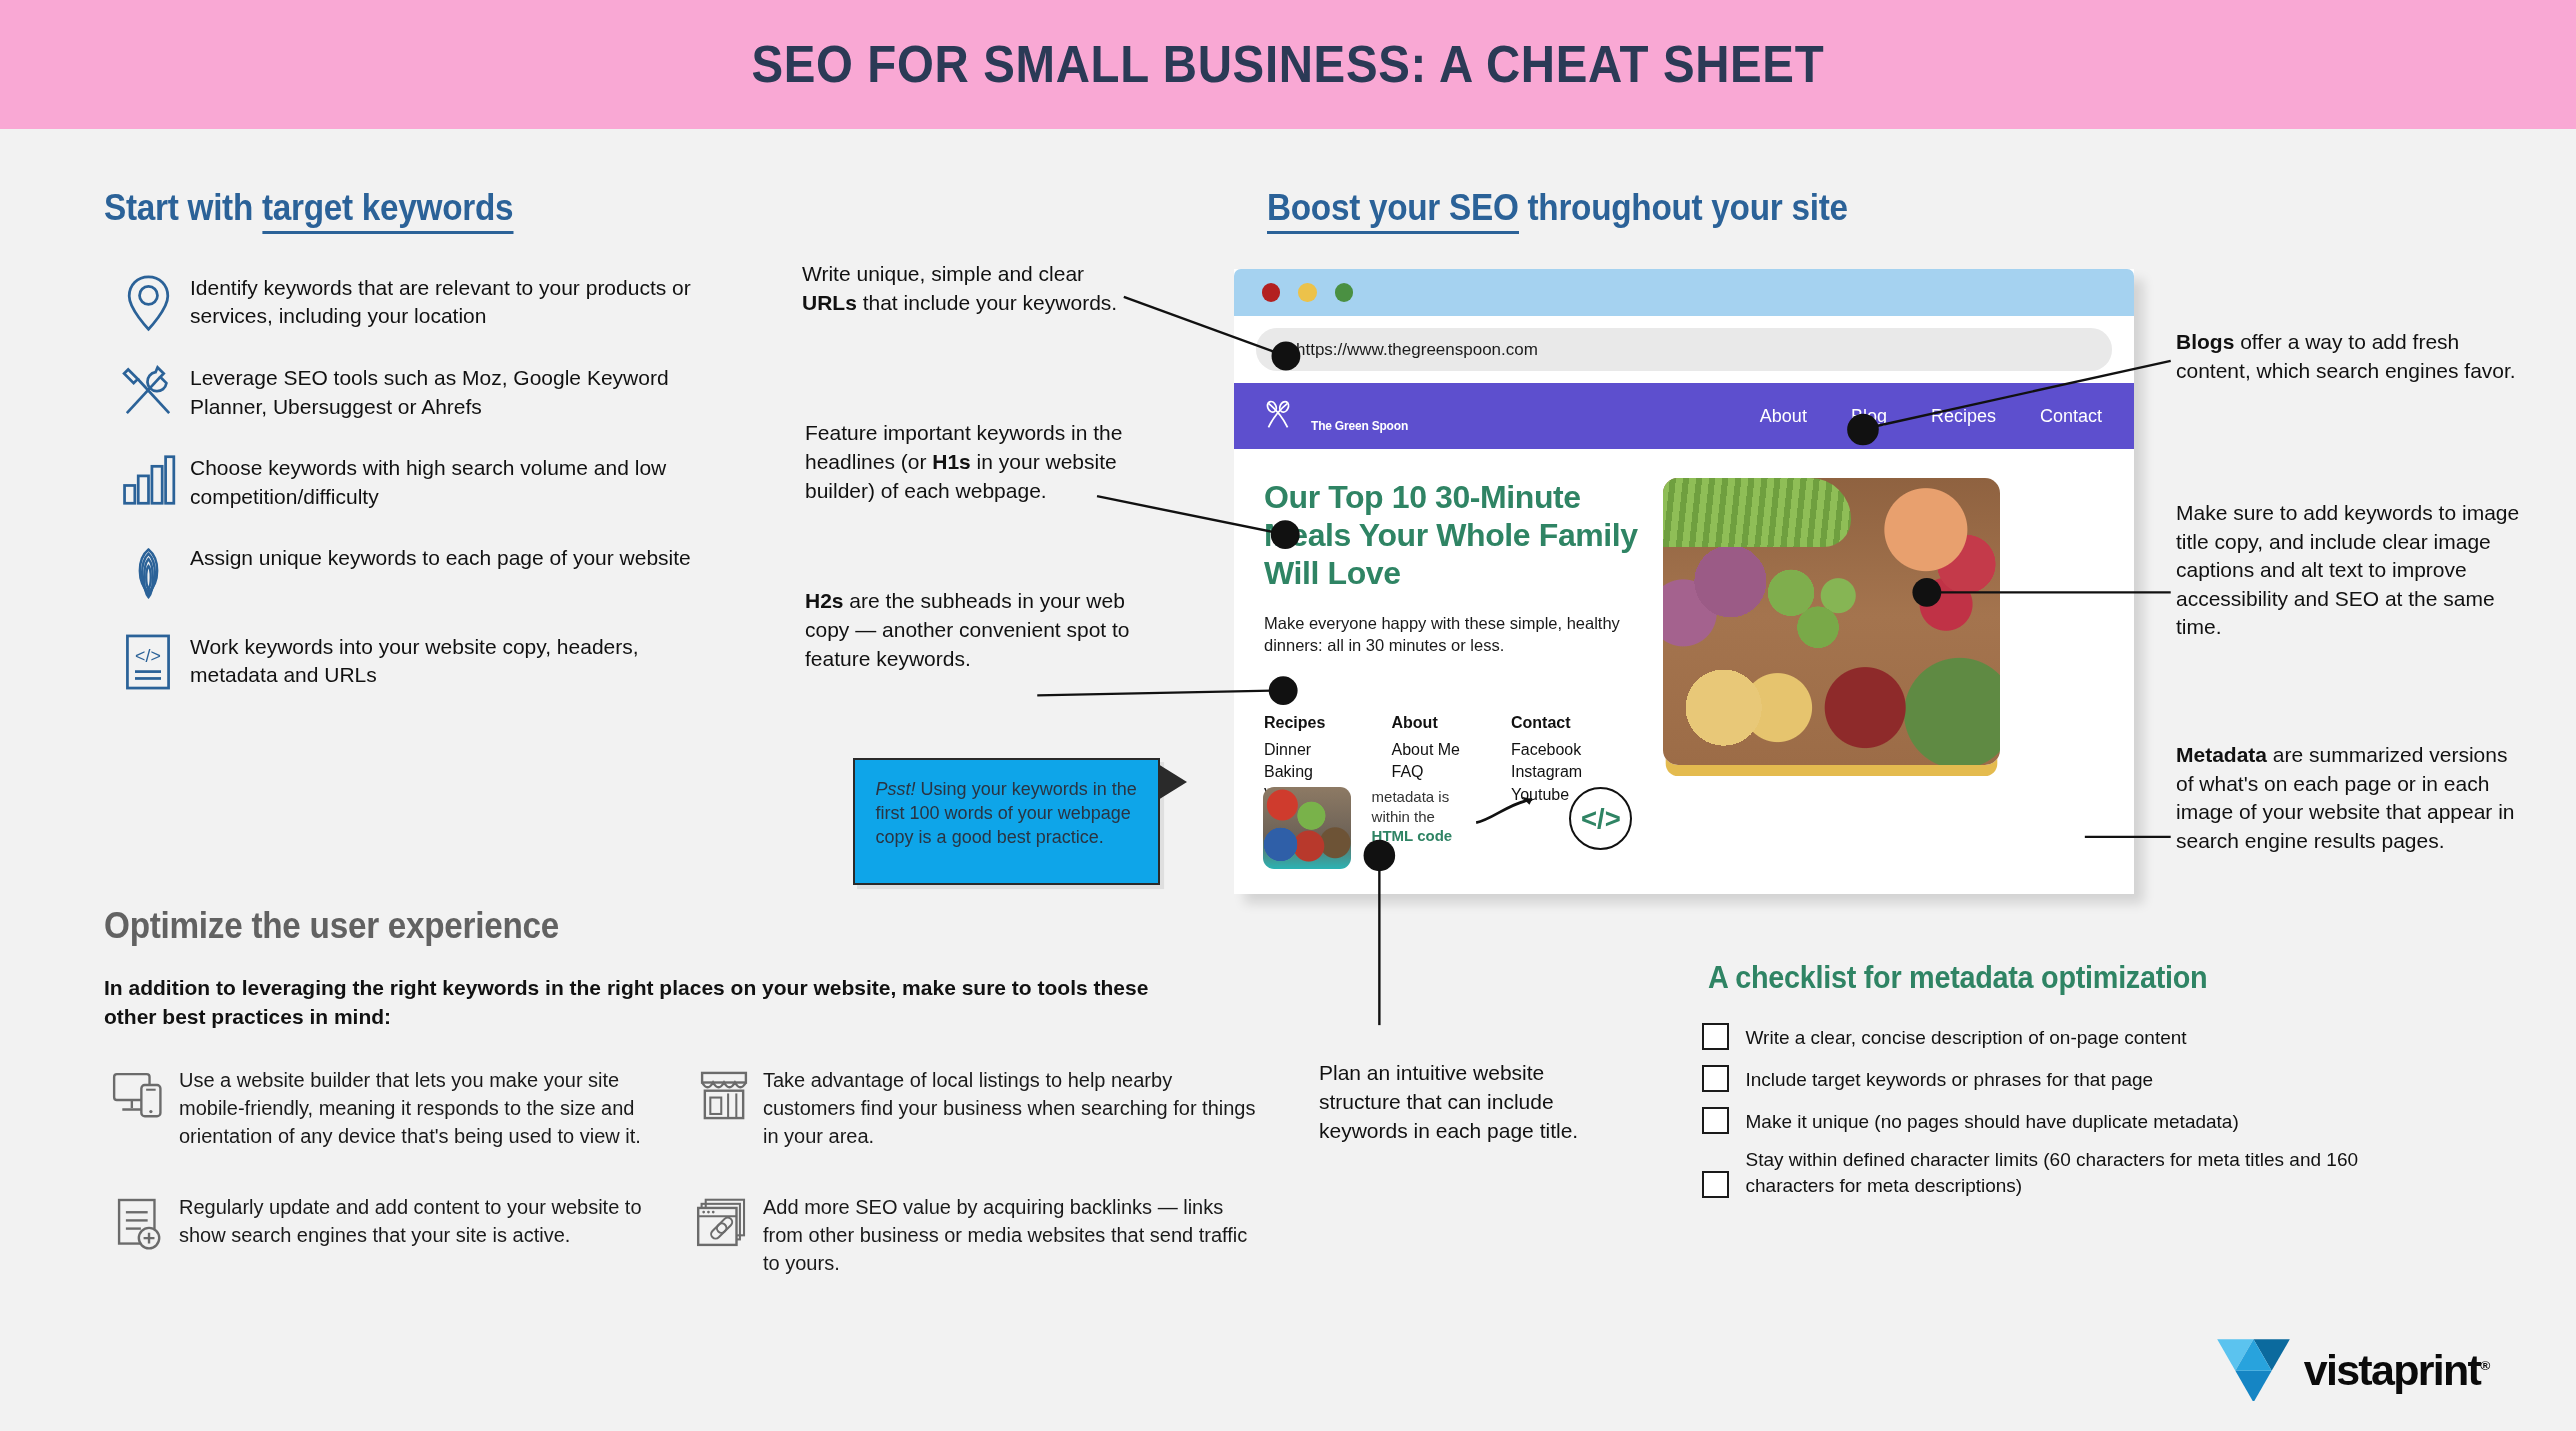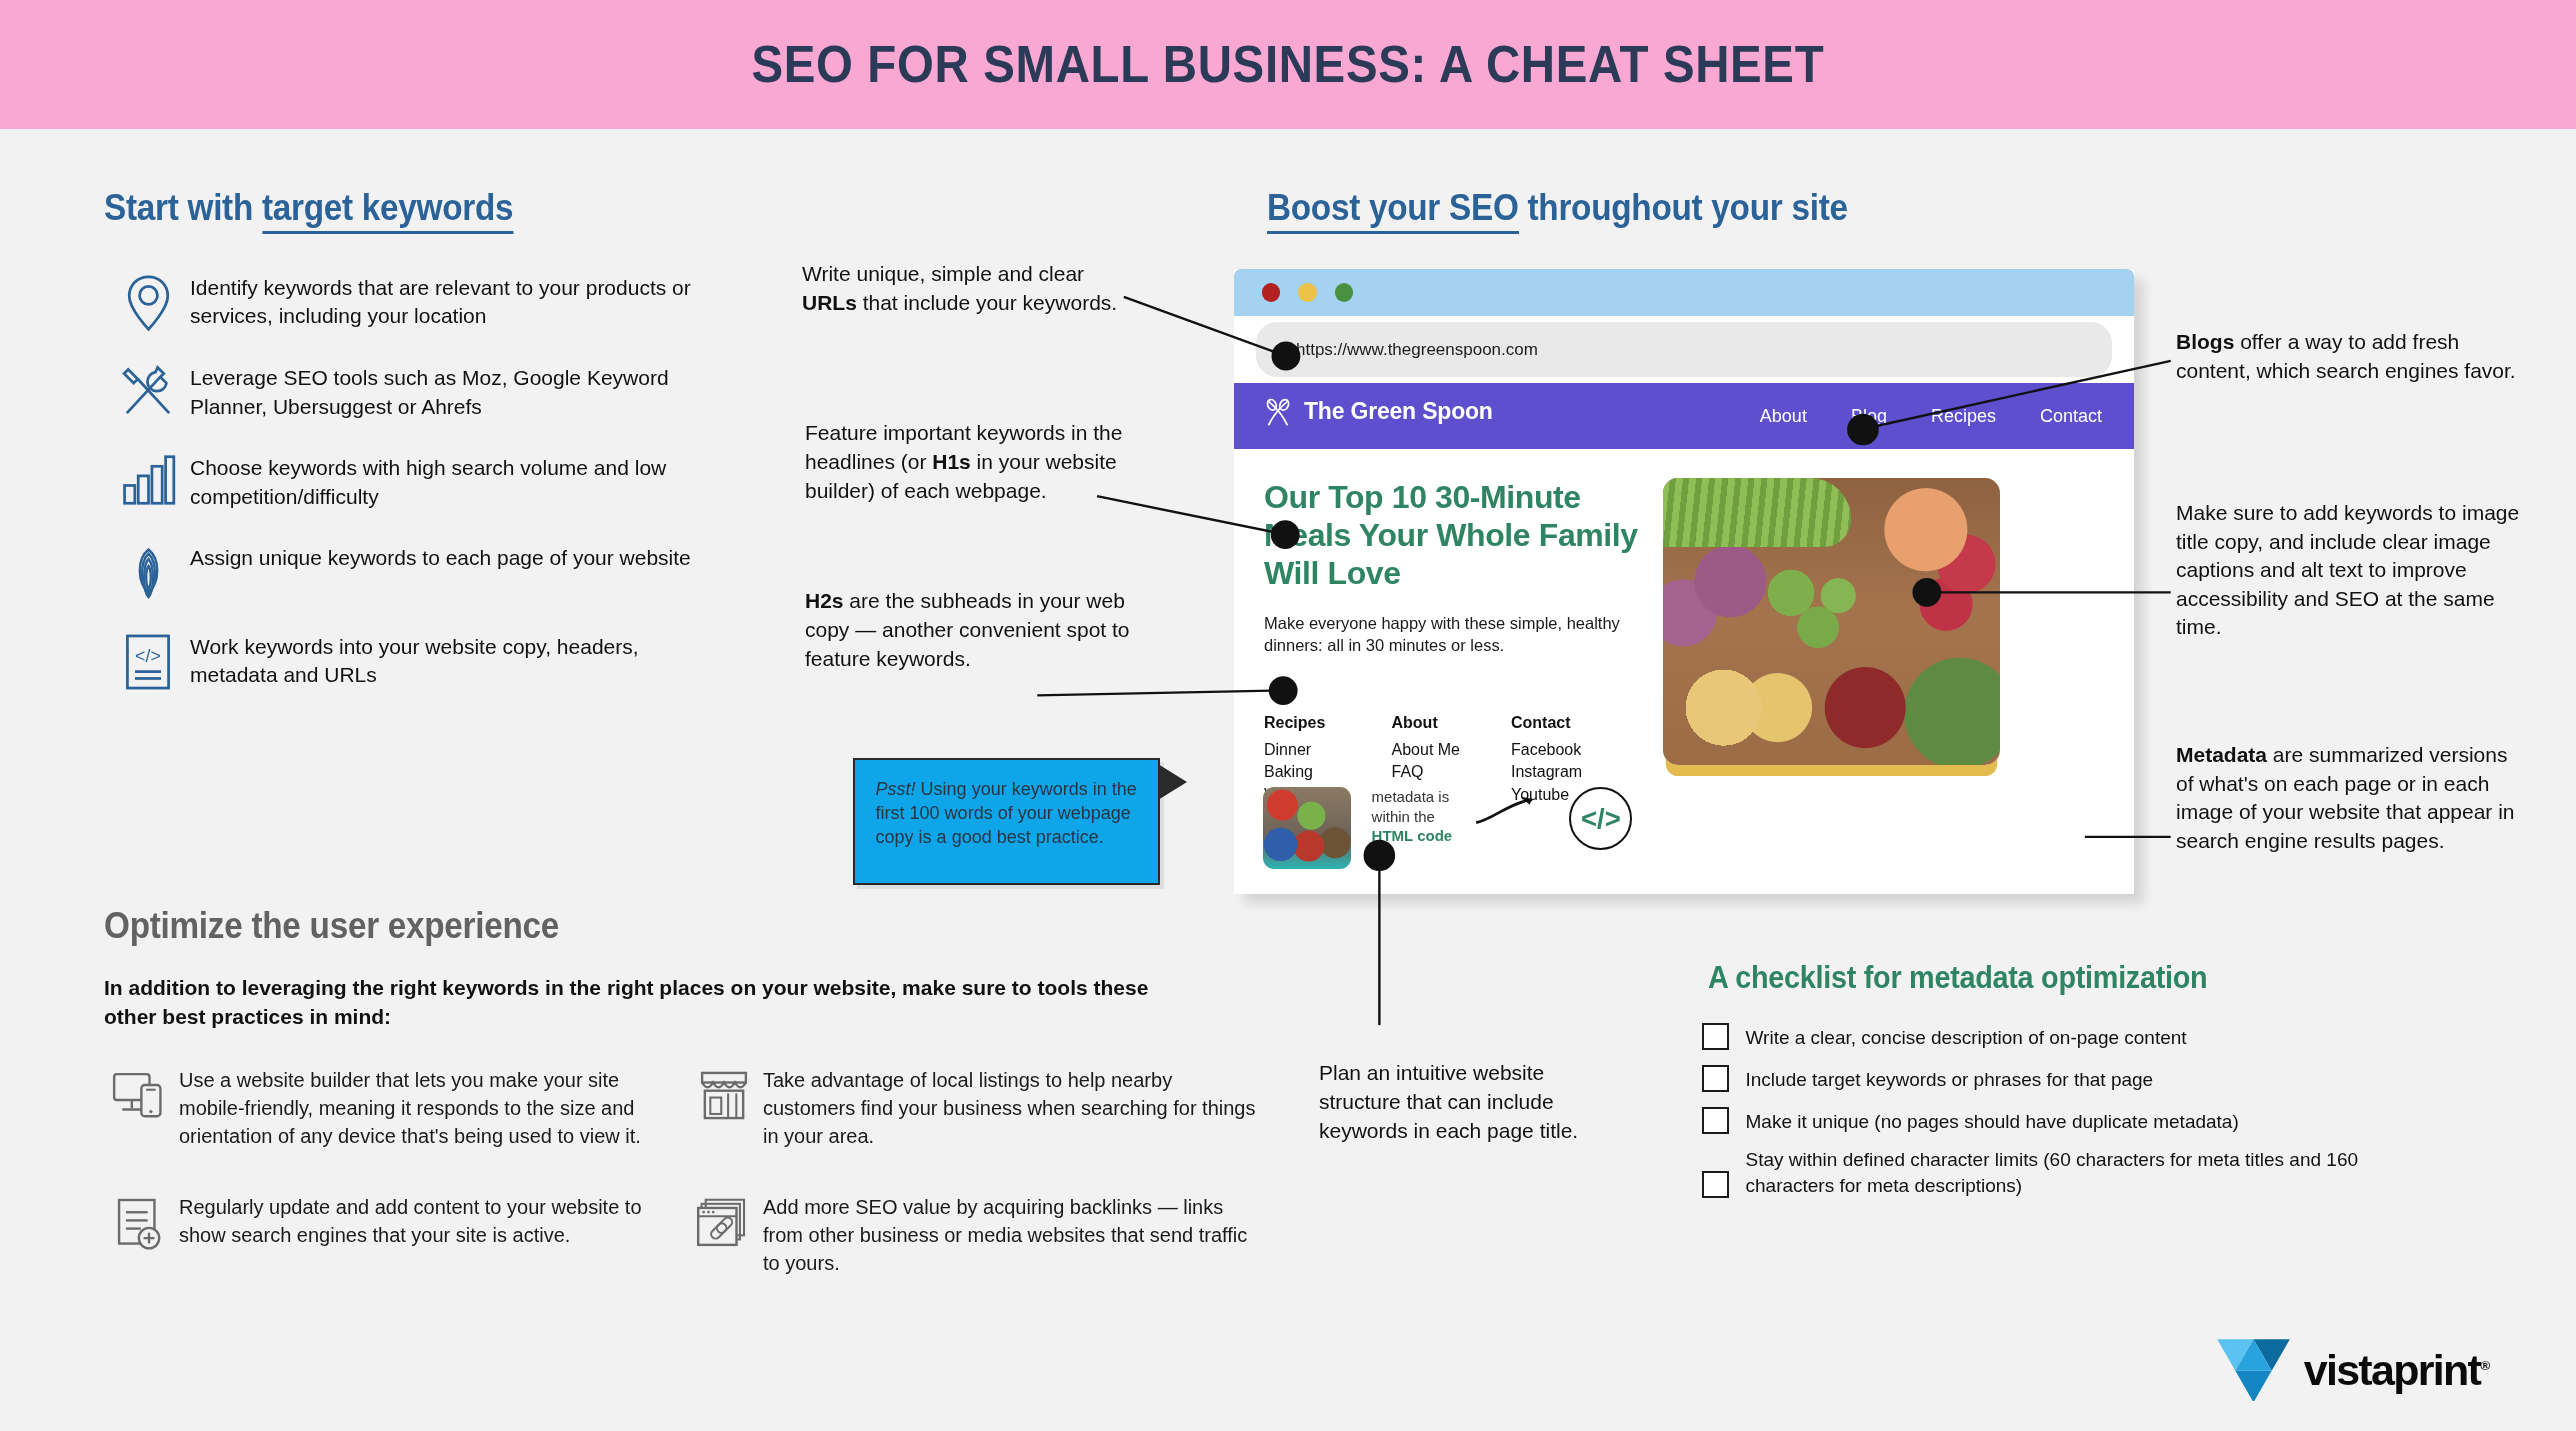--- a/index.html
+++ b/index.html
@@ -90,29 +90,29 @@
     height: 47px; background: #a5d2f0;
     border-radius: 6.9px 6.9px 0 0;
     display: flex; align-items: center; padding-left: 27.5px; gap: 18px;
   }
   .dot { width: 18.5px; height: 18.5px; border-radius: 50%; }
   .dot.r { background: #b32020; }
   .dot.y { background: #ecc24a; }
   .dot.g { background: #4a9042; }
   .br-url-wrap { height: 67px; background: #fff; display: flex; align-items: center; padding: 0 22px; }
   .br-url {
-    flex: 1; height: 55px; background: #e9e9e9; border-radius: 21px;
+    flex: 1; height: 43px; background: #e9e9e9; border-radius: 21px;
     display: flex; align-items: center; padding-left: 40px;
     font-size: 17px; color: #1c1c1c;
   }
   .br-nav {
     height: 66px; background: #5d4fce; display: flex; align-items: center;
     padding: 0 32px 0 29px; color: #fff;
   }
-  .br-brand { display: flex; align-items: flex-start; gap: 11px; font-size: 23px; font-weight: 700; letter-spacing: -0.2px;}
+  .br-brand { display: flex; align-items: flex-end; gap: 18px; font-size: 12px; font-weight: 700; letter-spacing: -0.2px;}
   .br-links { margin-left: auto; display: flex; gap: 44px; font-size: 18px; }
 
   .br-body { display: flex; padding: 29px 30px 0 30px; }
   .br-left { width: 385px; }
   .br-h1 {
     font-size: 32px; font-weight: 700; line-height: 1.19; color: #2f8464;
     letter-spacing: -0.4px;
   }
   .br-sub { margin-top: 20.6px; font-size: 16.5px; line-height: 1.33; color: #1a1a1a; }
   .br-cols { display: flex; margin-top: 55px; gap: 51px; font-size: 16px; line-height: 1.42; color: #111; }

